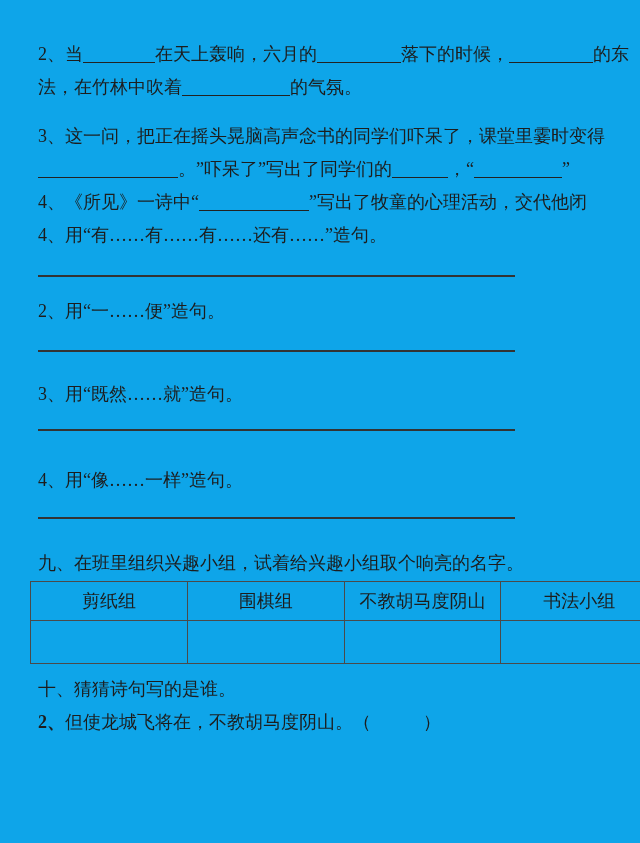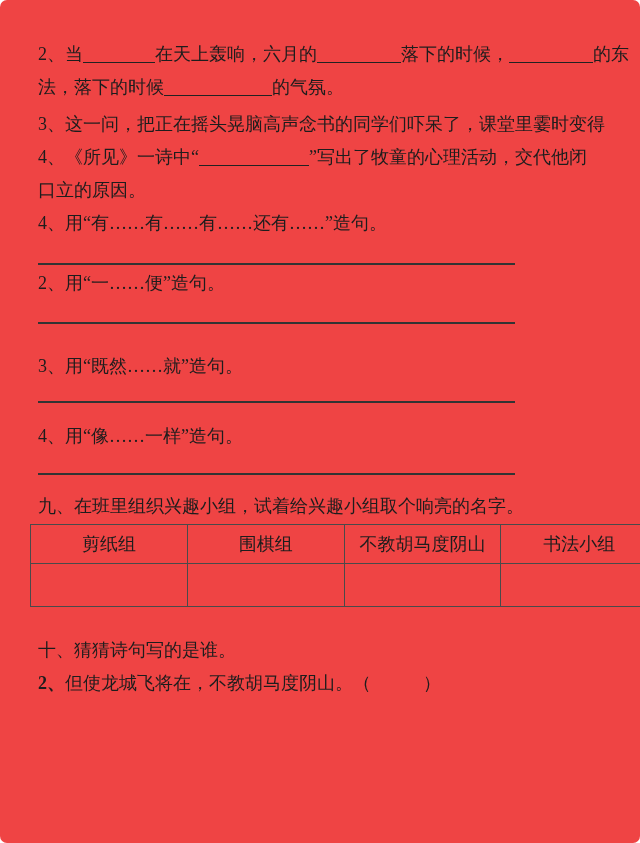--- a/index.html
+++ b/index.html
@@ -1,48 +1,47 @@
 <!DOCTYPE html>
 <html><head>
 <meta charset="utf-8">
 <style>
   html,body{margin:0;padding:0;background:#ffffff;}
   .page{
     position:relative;
     width:640px;height:843px;
-    background:#ef4444;
+    background:#0ea5e9;
     color:#1d1d1d;
     font-family:"Liberation Serif","DejaVu Serif",serif;
     font-size:18px;
     overflow:hidden;
-    border-radius:7px;
   }
   .content{padding:38px 0 0 38px;}
   .line{height:33px;line-height:33px;white-space:nowrap;}
   .blank{
     display:inline-block;
     border-bottom:1.5px solid #222222;
     vertical-align:-3px;
     height:12px;
   }
   .w72{width:72px}.w84a{width:84px}.w84b{width:84px}
   .w82{width:82px}.w66{width:66px}.w58{width:58px}
   .w108{width:108px}.w140{width:140px}.w56{width:56px}
   .w88{width:88px}.w110{width:110px}
   .rule{width:477px;height:2px;background:#333333;}
   .rule-1{margin-top:23px}
-  .mt4{margin-top:4px}
-  .mt13{margin-top:2px}
+  .mt4{margin-top:16px}
+  .mt13{margin-top:18px}
   .rule-2{margin-top:22px}
   .mt17a{margin-top:26px}
   .rule-3{margin-top:18px}
-  .mt17b{margin-top:17px}
+  .mt17b{margin-top:33px}
   .rule-4{margin-top:20px}
-  .mt12{margin-top:15px}
-  .mt9{margin-top:27px}
+  .mt12{margin-top:28px}
+  .mt9{margin-top:9px}
   .num{font-weight:bold;}
   .gap1{display:inline-block;width:46px;}
   .gap2{display:inline-block;width:52px;}
   table.groups{
     border-collapse:collapse;
     margin:1px 0 0 -8px;
     width:628px;
     table-layout:fixed;
   }
   table.groups td{
@@ -58,32 +57,32 @@
 </head>
 <body>
 
 <div class="page">
   <div class="content">
 
     <div class="line">
       <span>2、当</span><span class="blank w72"></span><span>在天上轰响，六月的</span><span class="blank w84a"></span><span>落下的时候，</span><span class="blank w84b"></span><span>的东</span>
     </div>
     <div class="line">
-      <span>法，落下的时候</span><span class="blank w108"></span><span>的气氛。</span>
+      <span>法，在竹林中吹着</span><span class="blank w108"></span><span>的气氛。</span>
     </div>
 
     <div class="line mt4">
       <span>3、这一问，把正在摇头晃脑高声念书的同学们吓呆了，课堂里霎时变得</span>
     </div>
+    <div class="line">
+      <span class="blank w140"></span><span>。”吓呆了”写出了同学们的</span><span class="blank w56"></span><span>，“</span><span class="blank w88"></span><span>”</span>
+    </div>
 
     <div class="line">
       <span>4、《所见》一诗中“</span><span class="blank w110"></span><span>”写出了牧童的心理活动，交代他闭</span>
-    </div>
-    <div class="line">
-      <span>口立的原因。</span>
     </div>
 
     <div class="line">
       <span>4、用“有……有……有……还有……”造句。</span>
     </div>
     <div class="rule rule-1"></div>
 
     <div class="line mt13">
       <span>2、用“一……便”造句。</span>
     </div>

